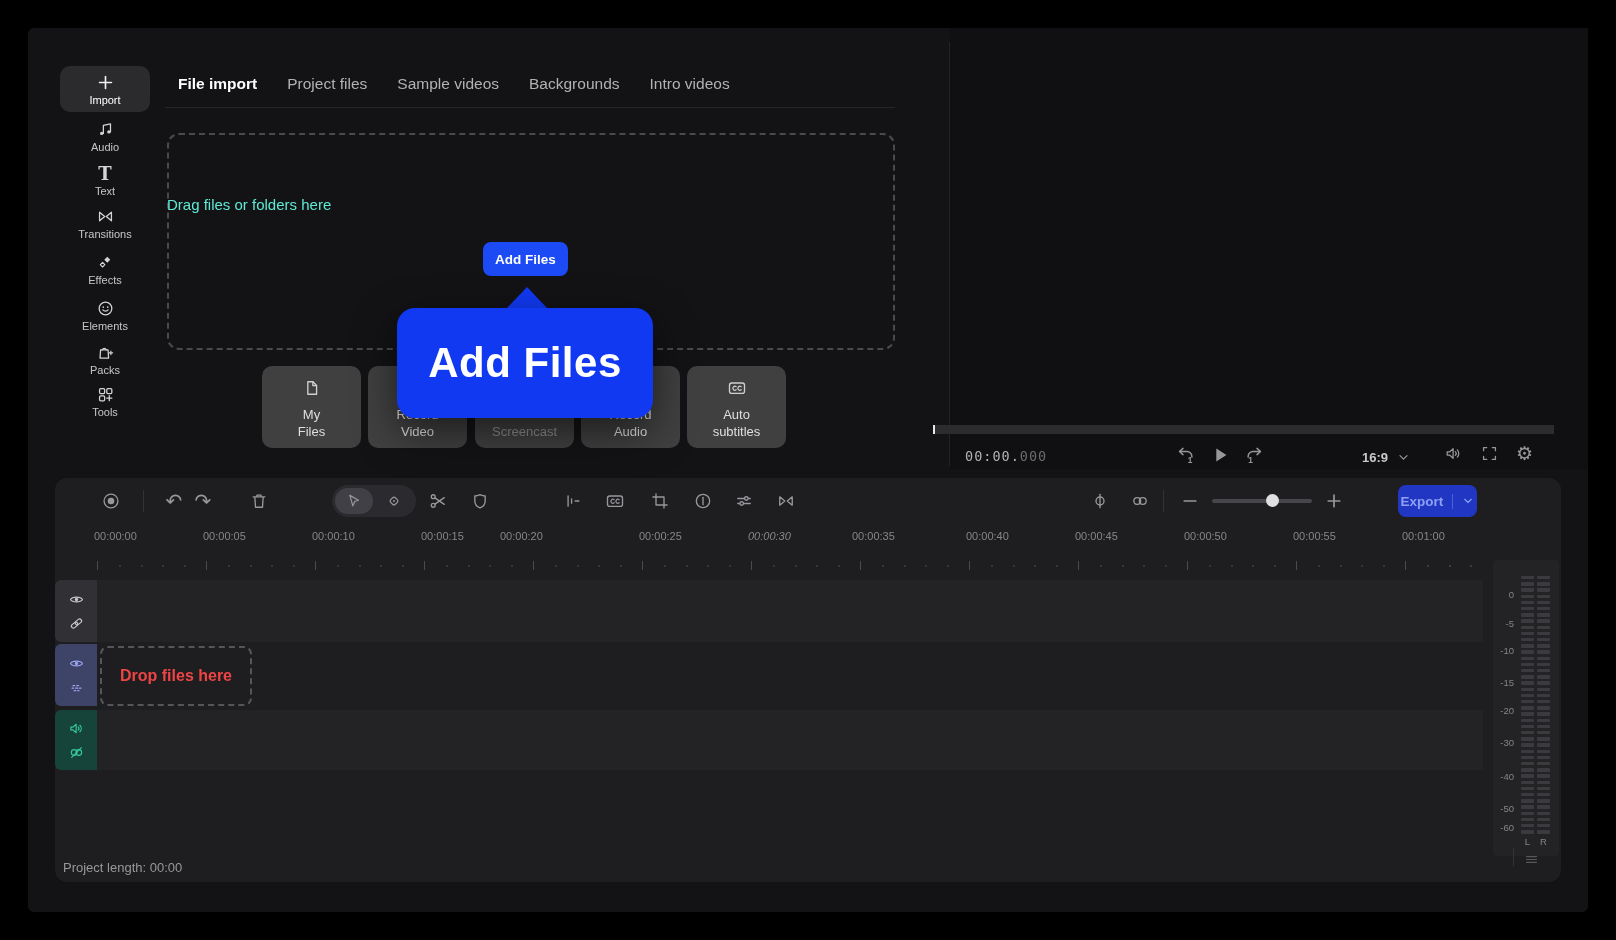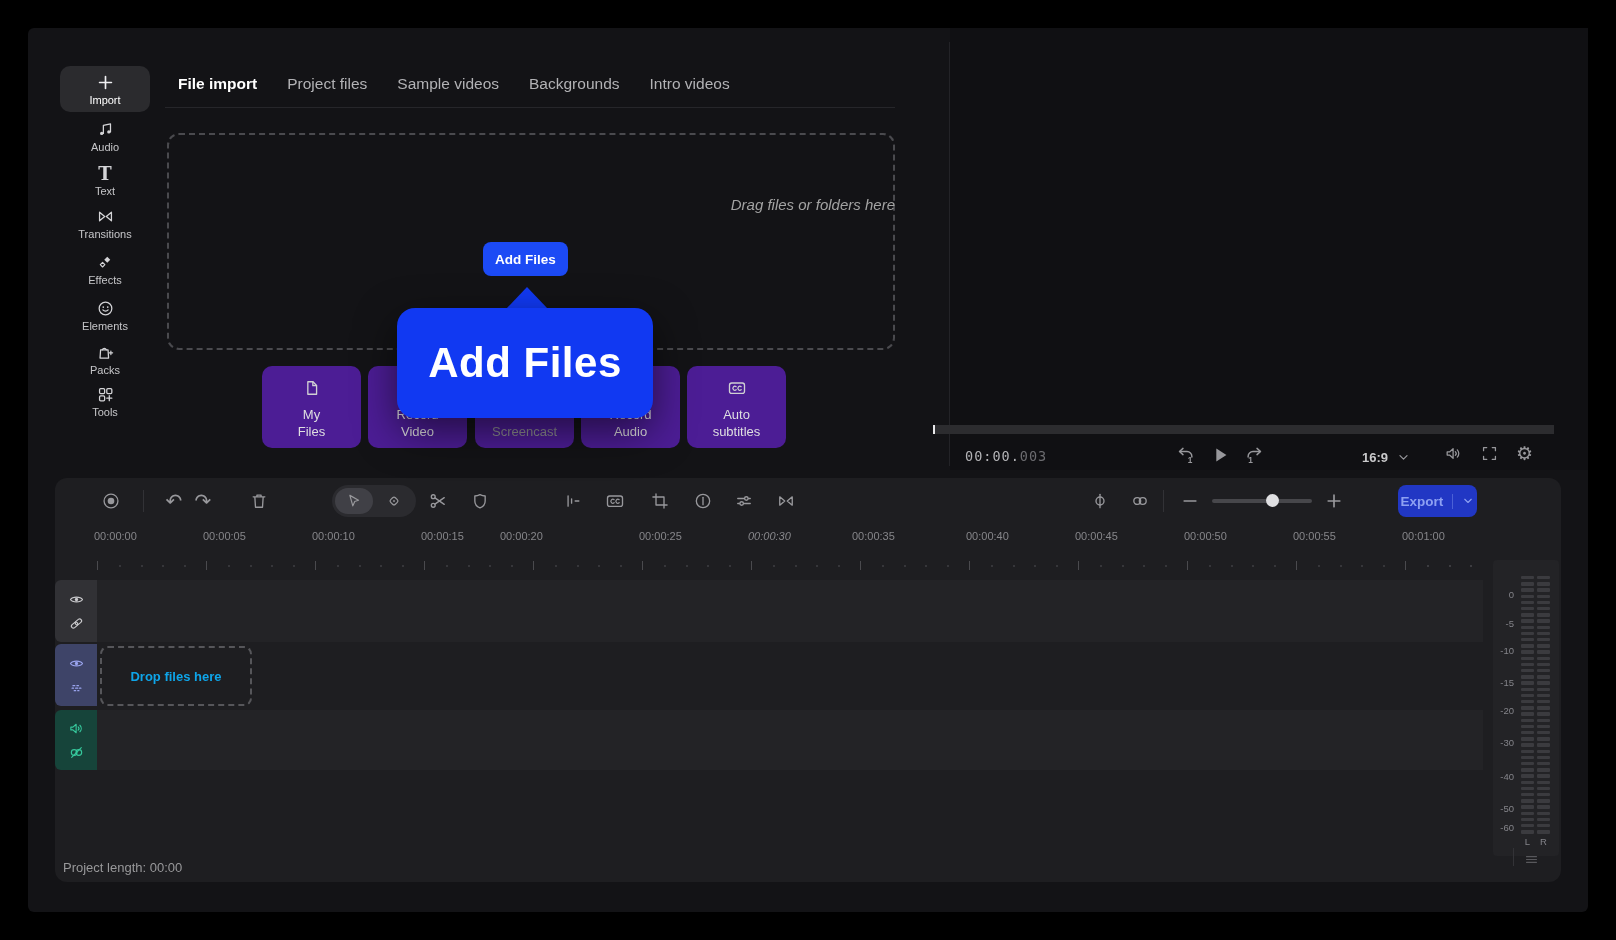--- a/index.html
+++ b/index.html
@@ -27,26 +27,26 @@
   .glyph-serif{font-family:"DejaVu Serif",serif;font-weight:700;}
 
   
   #tabs{left:178px;top:70px;height:28px;display:flex;gap:30px;align-items:center;}
   .tab{font-size:15.5px;color:#b2b2b5;cursor:pointer;white-space:nowrap;}
   .tab.active{color:#ffffff;font-weight:700;}
   .tabs-divider{left:165px;top:107px;width:730px;height:1px;background:#26262a;}
 
   
   .dropzone{left:167px;top:133px;width:728px;height:217px;border:2px dashed #4a4a4e;border-radius:12px;}
-  .drop-hint{left:167px;top:196px;width:728px;text-align:right;font-size:15px;color:#a3a3a3;font-style:italic;}
+  .drop-hint{left:167px;top:196px;width:728px;text-align:left;font-size:15px;color:#5eead4;}
   .add-files-btn{left:483px;top:242px;width:85px;height:34px;background:#1c4af5;border:none;border-radius:8px;
                  color:#fff;font-size:13.5px;font-weight:700;font-family:"Liberation Sans",sans-serif;cursor:pointer;}
 
   
-  .card{position:absolute;top:0;width:99px;height:82px;background:#4c1d95;border-radius:10px;cursor:pointer;}
+  .card{position:absolute;top:0;width:99px;height:82px;background:#404040;border-radius:10px;cursor:pointer;}
   #cards{left:262px;top:366px;width:530px;height:82px;}
   .card .icon{position:absolute;left:0;right:0;top:12px;font-size:20px;color:#d0d0d3;}
   .card .clbl{position:absolute;left:0;right:0;bottom:8px;text-align:center;font-size:13px;line-height:17px;
               color:#dfdfe1;white-space:pre-line;}
   .card.dim .clbl{color:#8f8f92;}
 
   
   .callout{left:397px;top:308px;width:256px;height:110px;background:#1139f2;border-radius:18px;z-index:30;
            display:flex;align-items:center;justify-content:center;box-shadow:0 14px 40px rgba(0,0,0,.55);}
   .callout-arrow{left:506px;top:287px;width:0;height:0;border-left:21px solid transparent;z-index:30;
@@ -97,21 +97,21 @@
   .tick-major{position:absolute;top:561px;width:1px;height:9px;background:#4a4a4e;}
   .tick-dot{position:absolute;top:565px;width:2px;height:2px;border-radius:1px;background:#3f3f43;}
 
   
   .trk-hdr{position:absolute;left:55px;width:42px;border-radius:6px 0 0 6px;display:flex;flex-direction:column;
            align-items:center;justify-content:center;gap:7px;}
   .trk-hdr .icon{font-size:17px;cursor:pointer;}
   .trk-lane{position:absolute;left:97px;width:1386px;background:#232326;}
   .dropbox{left:100px;top:646px;width:152px;height:60px;border:2px dashed #56565a;border-radius:8px;
            display:flex;align-items:center;justify-content:center;cursor:pointer;}
-  .dropbox span{font-size:13px;font-weight:700;color:#0ea5e9;}
+  .dropbox span{font-size:16px;font-weight:700;color:#ef4444;}
 
   
   .meter-bg{left:1493px;top:560px;width:66px;height:296px;background:#232326;border-radius:4px;}
   .meter-lbl{position:absolute;width:22px;text-align:right;font-size:9.5px;color:#84848a;}
   .meter-seg{position:absolute;width:13px;height:3.4px;border-radius:1px;background:#3b3b3f;}
   .meter-ch{position:absolute;top:836px;width:13px;text-align:center;font-size:9.5px;color:#84848a;}
   .meter-vline{left:1513px;top:848px;width:1px;height:18px;background:#333337;}
   .meter-lines{left:1523px;top:851px;font-size:17px;color:#58585c;cursor:pointer;}
 
   .proj-len{left:63px;top:860px;font-size:13px;color:#98989a;}
@@ -266,21 +266,21 @@
     </div>
 
   <div class="abs callout-arrow"></div>
   <div class="abs callout">
     <span class="callout-text">Add Files</span>
   </div>
 
   <div class="abs seekbar">
     <div class="playhead"></div>
   </div>
-  <div class="abs timecode"><span>00:00.</span><span class="ms">003</span></div>
+  <div class="abs timecode"><span>00:00.</span><span class="ms">000</span></div>
   <div class="abs" id="transport">
       <span class="icon">
         <svg width="1em" height="1em" viewBox="0 0 24 24" fill="none" stroke="currentColor" stroke-width="1.6" stroke-linecap="round" stroke-linejoin="round">
           <path d="M9.8 4.8 6 8.2l3.8 3.4"></path>
           <path d="M6.3 8.2h7.9a5.3 5.3 0 0 1 5.3 5.3v.6"></path>
           <text x="15" y="21" font-size="9" fill="currentColor" stroke="none" font-family="Liberation Sans,sans-serif" font-weight="700">1</text>
         </svg>
       </span>
       <span class="icon">
         <svg width="1em" height="1em" viewBox="0 0 24 24" fill="none" stroke="currentColor" stroke-width="1.6" stroke-linecap="round" stroke-linejoin="round">

